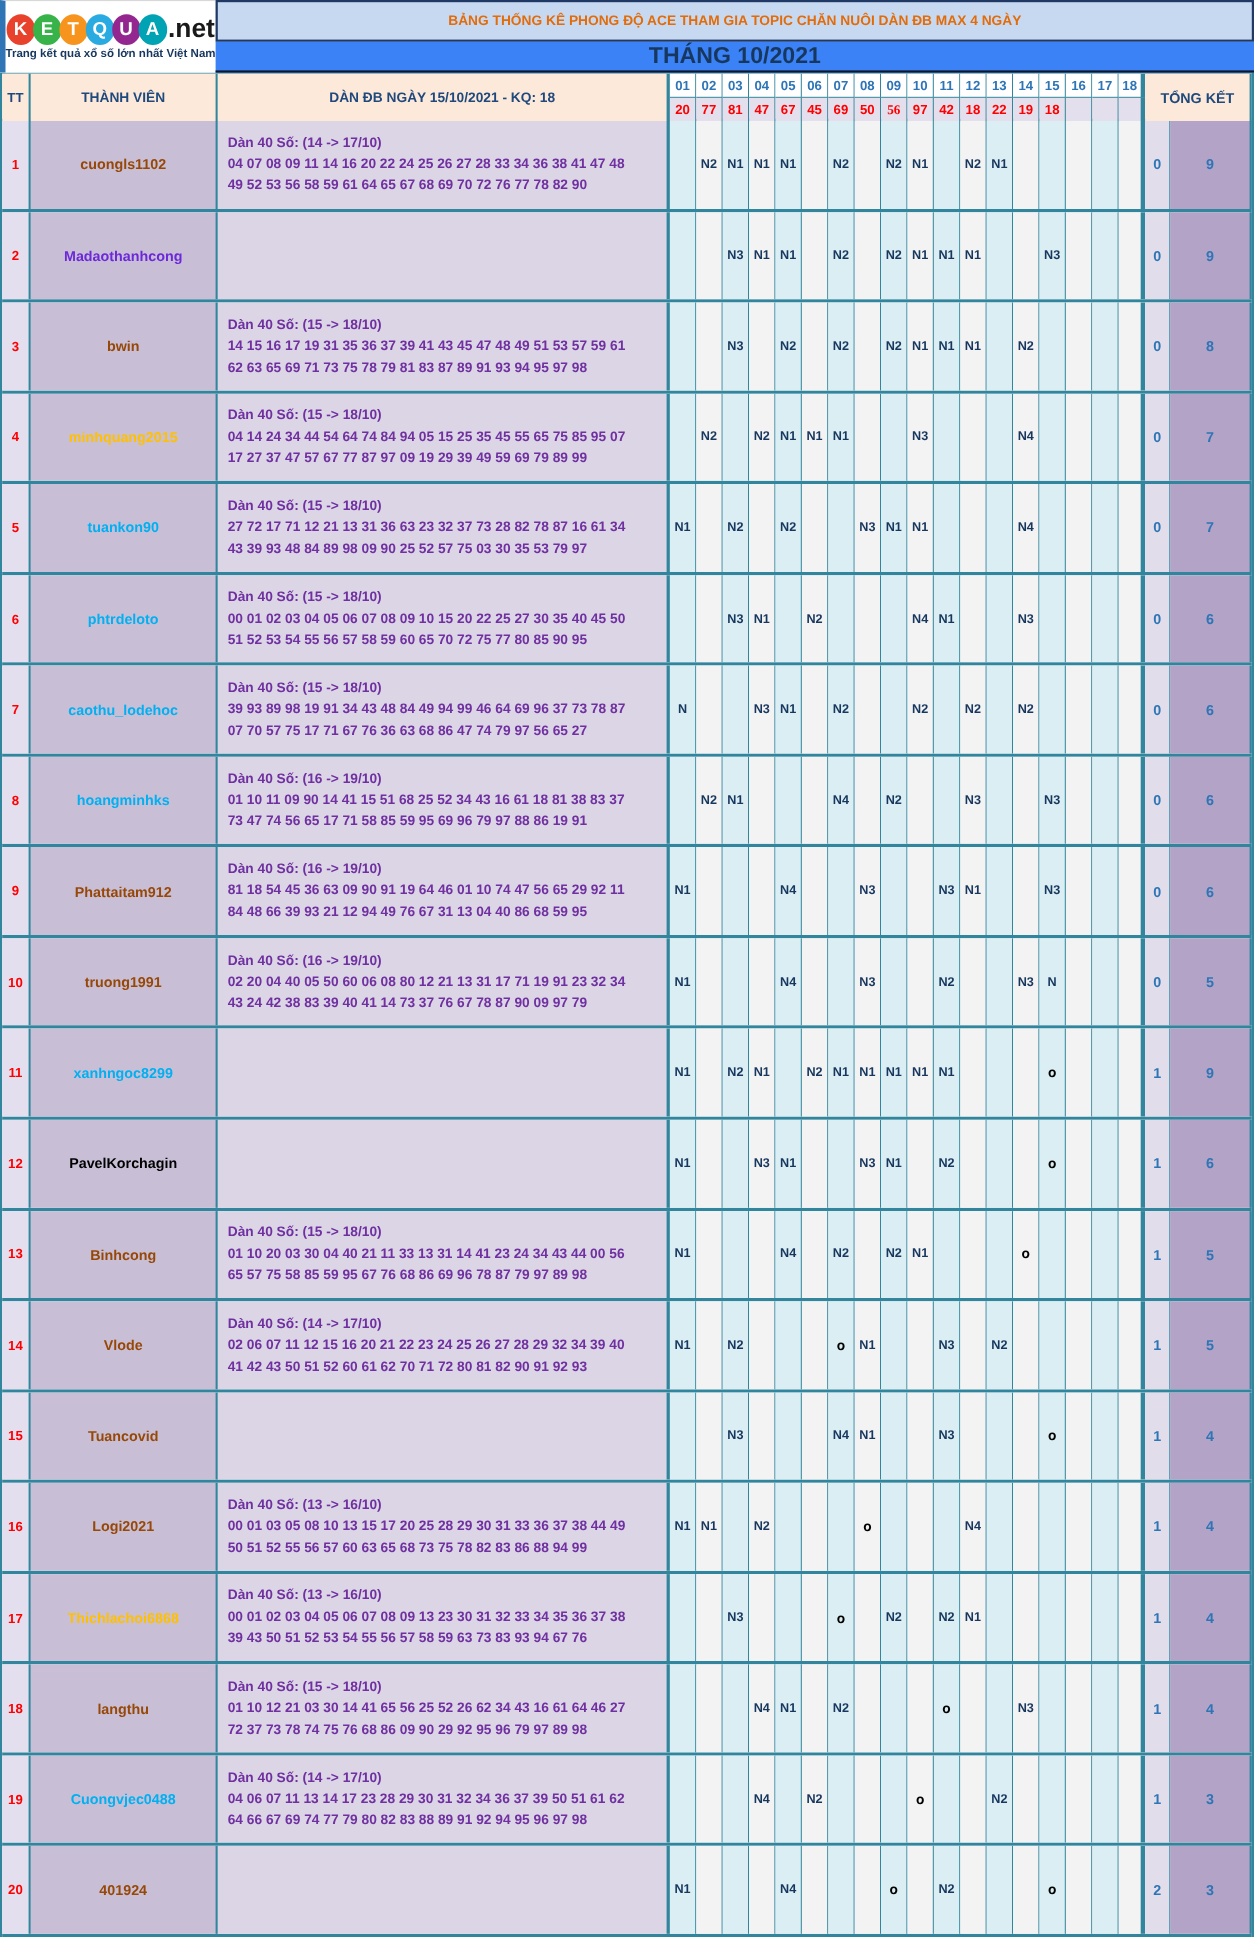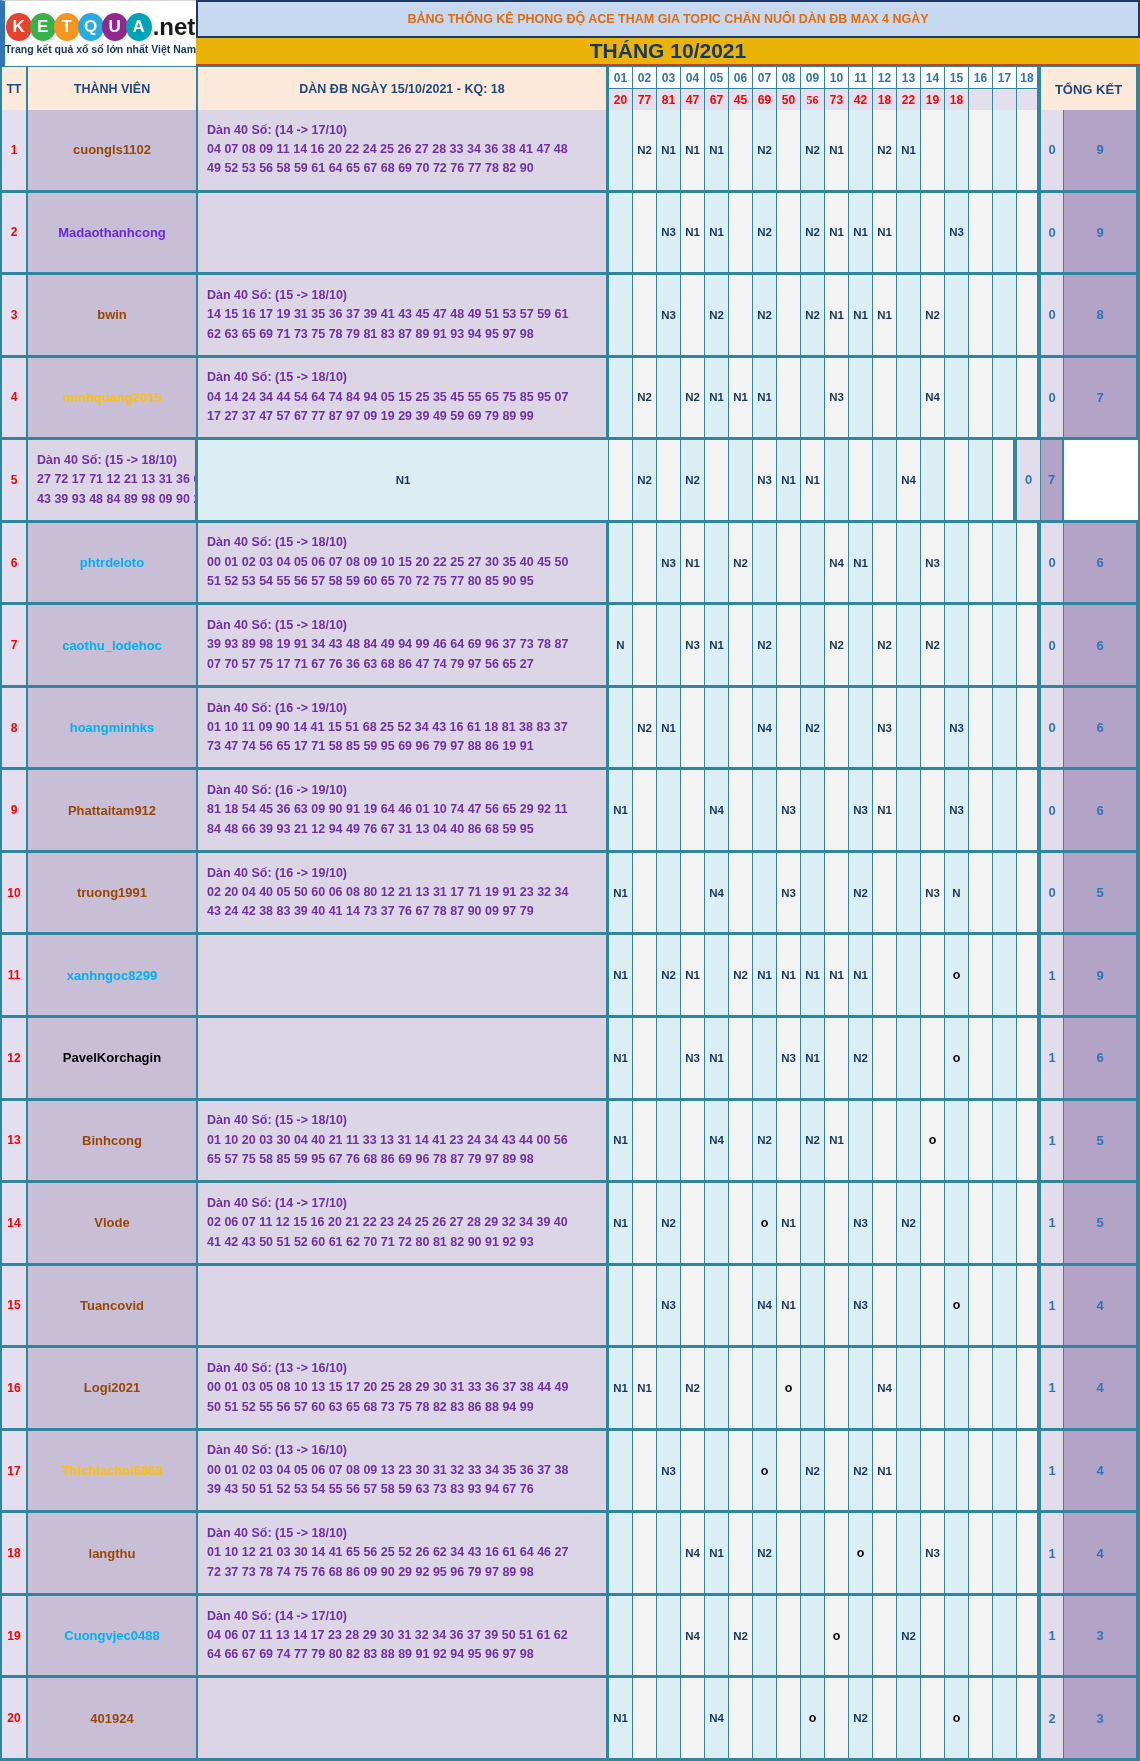--- a/index.html
+++ b/index.html
@@ -15,21 +15,21 @@
   #logo-row { display: flex; align-items: center; }
   .logo-letter { width: 26px; height: 28px; border-radius: 50%; color: #fff; font-size: 17px;
                  display: inline-flex; align-items: center; justify-content: center;
                  margin-right: -2px; }
   #logo-suffix { color: #1a1a1a; font-size: 24px; margin-left: 3px; }
   #logo-tagline { font-size: 10.5px; color: #17375e; margin-top: 2px; white-space: nowrap; }
   #bands { flex: 1; display: flex; flex-direction: column; }
   #band1 { height: 48px; background: #c7d9f1; border: 2px solid #1f3864;
            display: flex; align-items: center; justify-content: center;
            color: #e26b0a; font-size: 12.5px; }
-  #band2 { height: 35px; background: #eab308; border-bottom: 2px solid #c2410c;
+  #band2 { height: 35px; background: #3b82f6; border-bottom: 2px solid #0f172a;
            display: flex; align-items: center; justify-content: center;
            color: #17375e; font-size: 21px; }
 
   
   .grid-cols { display: grid;
     grid-template-columns: 26px 170px 411px repeat(18, 24px) 23px 1fr; }
   #thead { height: 44px; grid-template-rows: 22px 22px;
            border-top: 1px solid #31859c; border-left: 2px solid #31859c;
            border-right: 2px solid #31859c; border-bottom: 2px solid #31859c; }
   .cell { display: flex; align-items: center; justify-content: center;
@@ -110,21 +110,21 @@
       <div class="cell hd-day hd-day18" style="grid-area: 1 / 21;">18</div>
       <div class="cell hd-kq" style="grid-area: 2 / 4;">20</div>
       <div class="cell hd-kq" style="grid-area: 2 / 5;">77</div>
       <div class="cell hd-kq" style="grid-area: 2 / 6;">81</div>
       <div class="cell hd-kq" style="grid-area: 2 / 7;">47</div>
       <div class="cell hd-kq" style="grid-area: 2 / 8;">67</div>
       <div class="cell hd-kq" style="grid-area: 2 / 9;">45</div>
       <div class="cell hd-kq" style="grid-area: 2 / 10;">69</div>
       <div class="cell hd-kq" style="grid-area: 2 / 11;">50</div>
       <div class="cell hd-kq" style="grid-area: 2 / 12; font-family: Liberation Serif, serif;">56</div>
-      <div class="cell hd-kq" style="grid-area: 2 / 13;">73</div>
+      <div class="cell hd-kq" style="grid-area: 2 / 13;">97</div>
       <div class="cell hd-kq" style="grid-area: 2 / 14;">42</div>
       <div class="cell hd-kq" style="grid-area: 2 / 15;">18</div>
       <div class="cell hd-kq" style="grid-area: 2 / 16;">22</div>
       <div class="cell hd-kq" style="grid-area: 2 / 17;">19</div>
       <div class="cell hd-kq" style="grid-area: 2 / 18;">18</div>
       <div class="cell hd-kq" style="grid-area: 2 / 19;"></div>
       <div class="cell hd-kq" style="grid-area: 2 / 20;"></div>
       <div class="cell hd-kq hd-day18" style="grid-area: 2 / 21;"></div>
       <div class="cell peach hd-tk">TỔNG KẾT</div>
   </div>
@@ -237,20 +237,21 @@
         <div class="cell day-cell day-even">N4</div>
         <div class="cell day-cell day-odd"></div>
         <div class="cell day-cell day-even"></div>
         <div class="cell day-cell day-odd"></div>
         <div class="cell day-cell day-even day18"></div>
         <div class="cell tk1-col">0</div>
         <div class="cell tk2-col">7</div>
       </div>
       <div class="mrow grid-cols">
         <div class="cell tt-col">5</div>
+        <div class="cell member-col" style="color: rgb(0, 176, 240);">tuankon90</div>
         <div class="cell dan-col">
           <div class="dan-line">Dàn 40 Số: (15 -&gt; 18/10)</div>
           <div class="dan-line">27 72 17 71 12 21 13 31 36 63 23 32 37 73 28 82 78 87 16 61 34</div>
           <div class="dan-line">43 39 93 48 84 89 98 09 90 25 52 57 75 03 30 35 53 79 97</div>
         </div>
         <div class="cell day-cell day-odd">N1</div>
         <div class="cell day-cell day-even"></div>
         <div class="cell day-cell day-odd">N2</div>
         <div class="cell day-cell day-even"></div>
         <div class="cell day-cell day-odd">N2</div>

